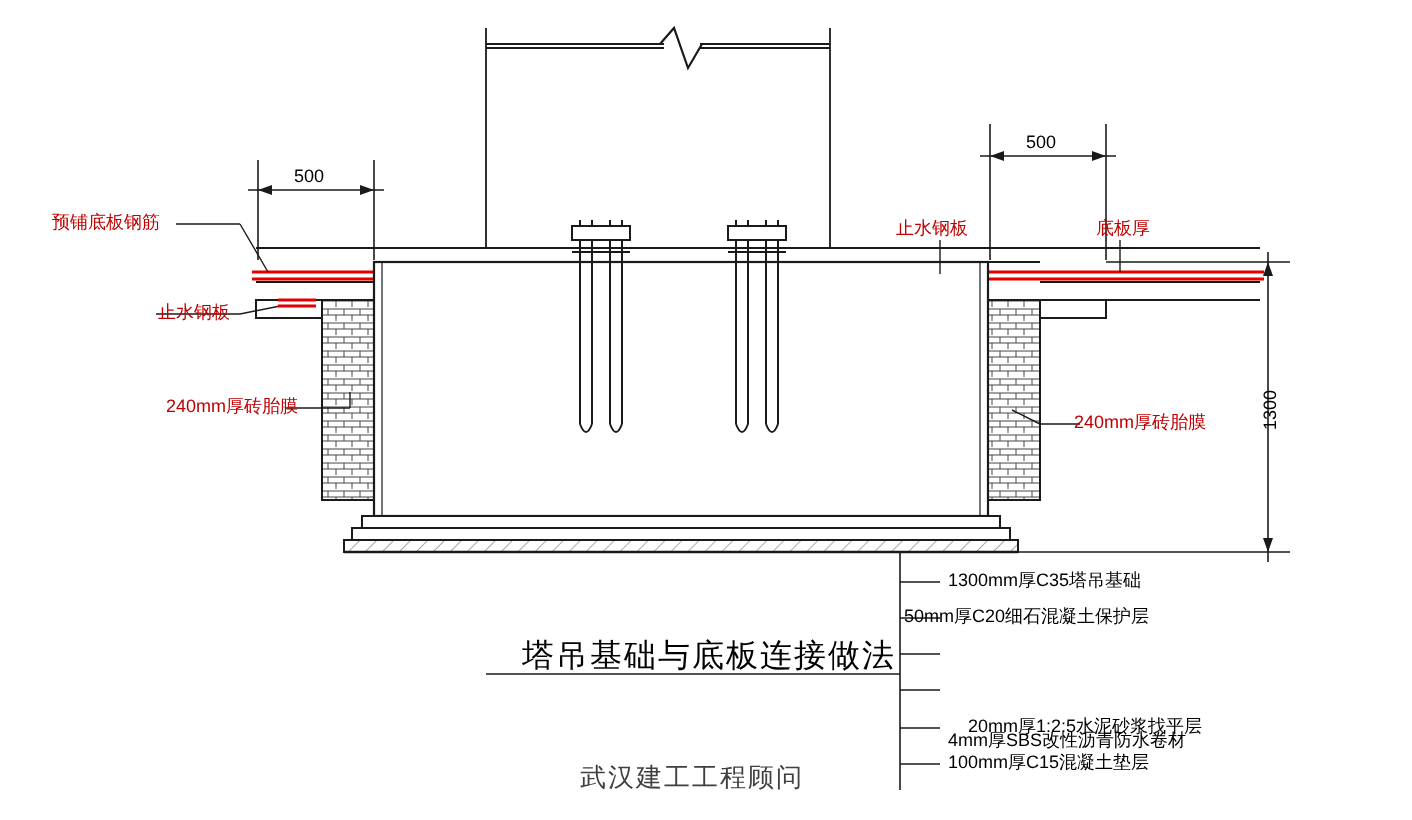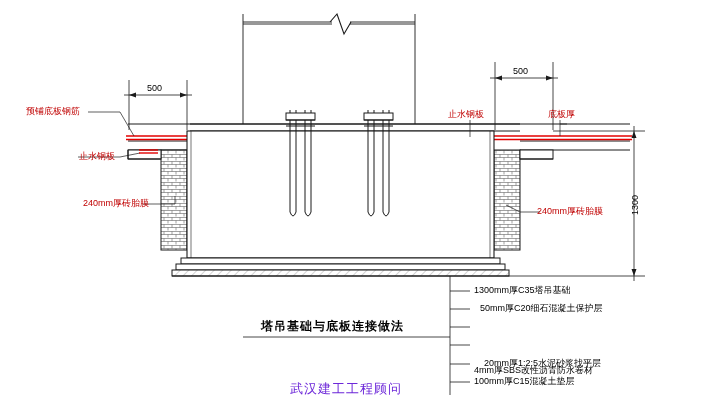--- a/index.html
+++ b/index.html
@@ -28,22 +28,22 @@
     font-size: 9px;
     color: #000000;
     white-space: nowrap;
     line-height: 1;
   }
   .lbl-red {
     color: #c00000;
   }
   .title {
     position: absolute;
-    font-size: 12px;
-    font-weight: bold;
+    font-size: 16px;
+    font-weight: normal;
     color: #000000;
     white-space: nowrap;
     letter-spacing: 1px;
   }
   .dim-txt {
     position: absolute;
     font-size: 9px;
     color: #000000;
     white-space: nowrap;
   }
@@ -51,21 +51,21 @@
     position: absolute;
     font-size: 9px;
     color: #000000;
     white-space: nowrap;
     transform: rotate(-90deg);
     transform-origin: left top;
   }
   .watermark {
     position: absolute;
     font-size: 13px;
-    color: #6d28d9;
+    color: #404040;
     white-space: nowrap;
     letter-spacing: 1px;
   }
 </style>
 </head>
 <body>
 
 <div id="root">
 
   <svg class="layer" viewBox="0 0 706 410">
@@ -232,20 +232,20 @@
   <div class="lbl lbl-red" style="left:26px; top:107px;">预铺底板钢筋</div>
   <div class="lbl lbl-red" style="left:79px; top:152px;">止水钢板</div>
   <div class="lbl lbl-red" style="left:83px; top:199px;">240mm厚砖胎膜</div>
   <div class="lbl lbl-red" style="left:537px; top:207px;">240mm厚砖胎膜</div>
   <div class="lbl lbl-red" style="left:448px; top:110px;">止水钢板</div>
   <div class="lbl lbl-red" style="left:548px; top:110px;">底板厚</div>
 
   <div class="title" style="left:261px; top:318px;">塔吊基础与底板连接做法</div>
 
   <div class="lbl" style="left:474px; top:286px;">1300mm厚C35塔吊基础</div>
-  <div class="lbl" style="left:480px; top:304px;">50mm厚C20细石混凝土保护层</div>
+  <div class="lbl" style="left:452px; top:304px;">50mm厚C20细石混凝土保护层</div>
   <div class="lbl" style="left:474px; top:322px;margin-top:44px;">4mm厚SBS改性沥青防水卷材</div>
   <div class="lbl" style="left:484px; top:359px;">20mm厚1:2:5水泥砂浆找平层</div>
   <div class="lbl" style="left:474px; top:377px;">100mm厚C15混凝土垫层</div>
 
   <div class="watermark" style="left:290px; top:380px;">武汉建工工程顾问</div>
 
 </div>
 
 </body></html>

